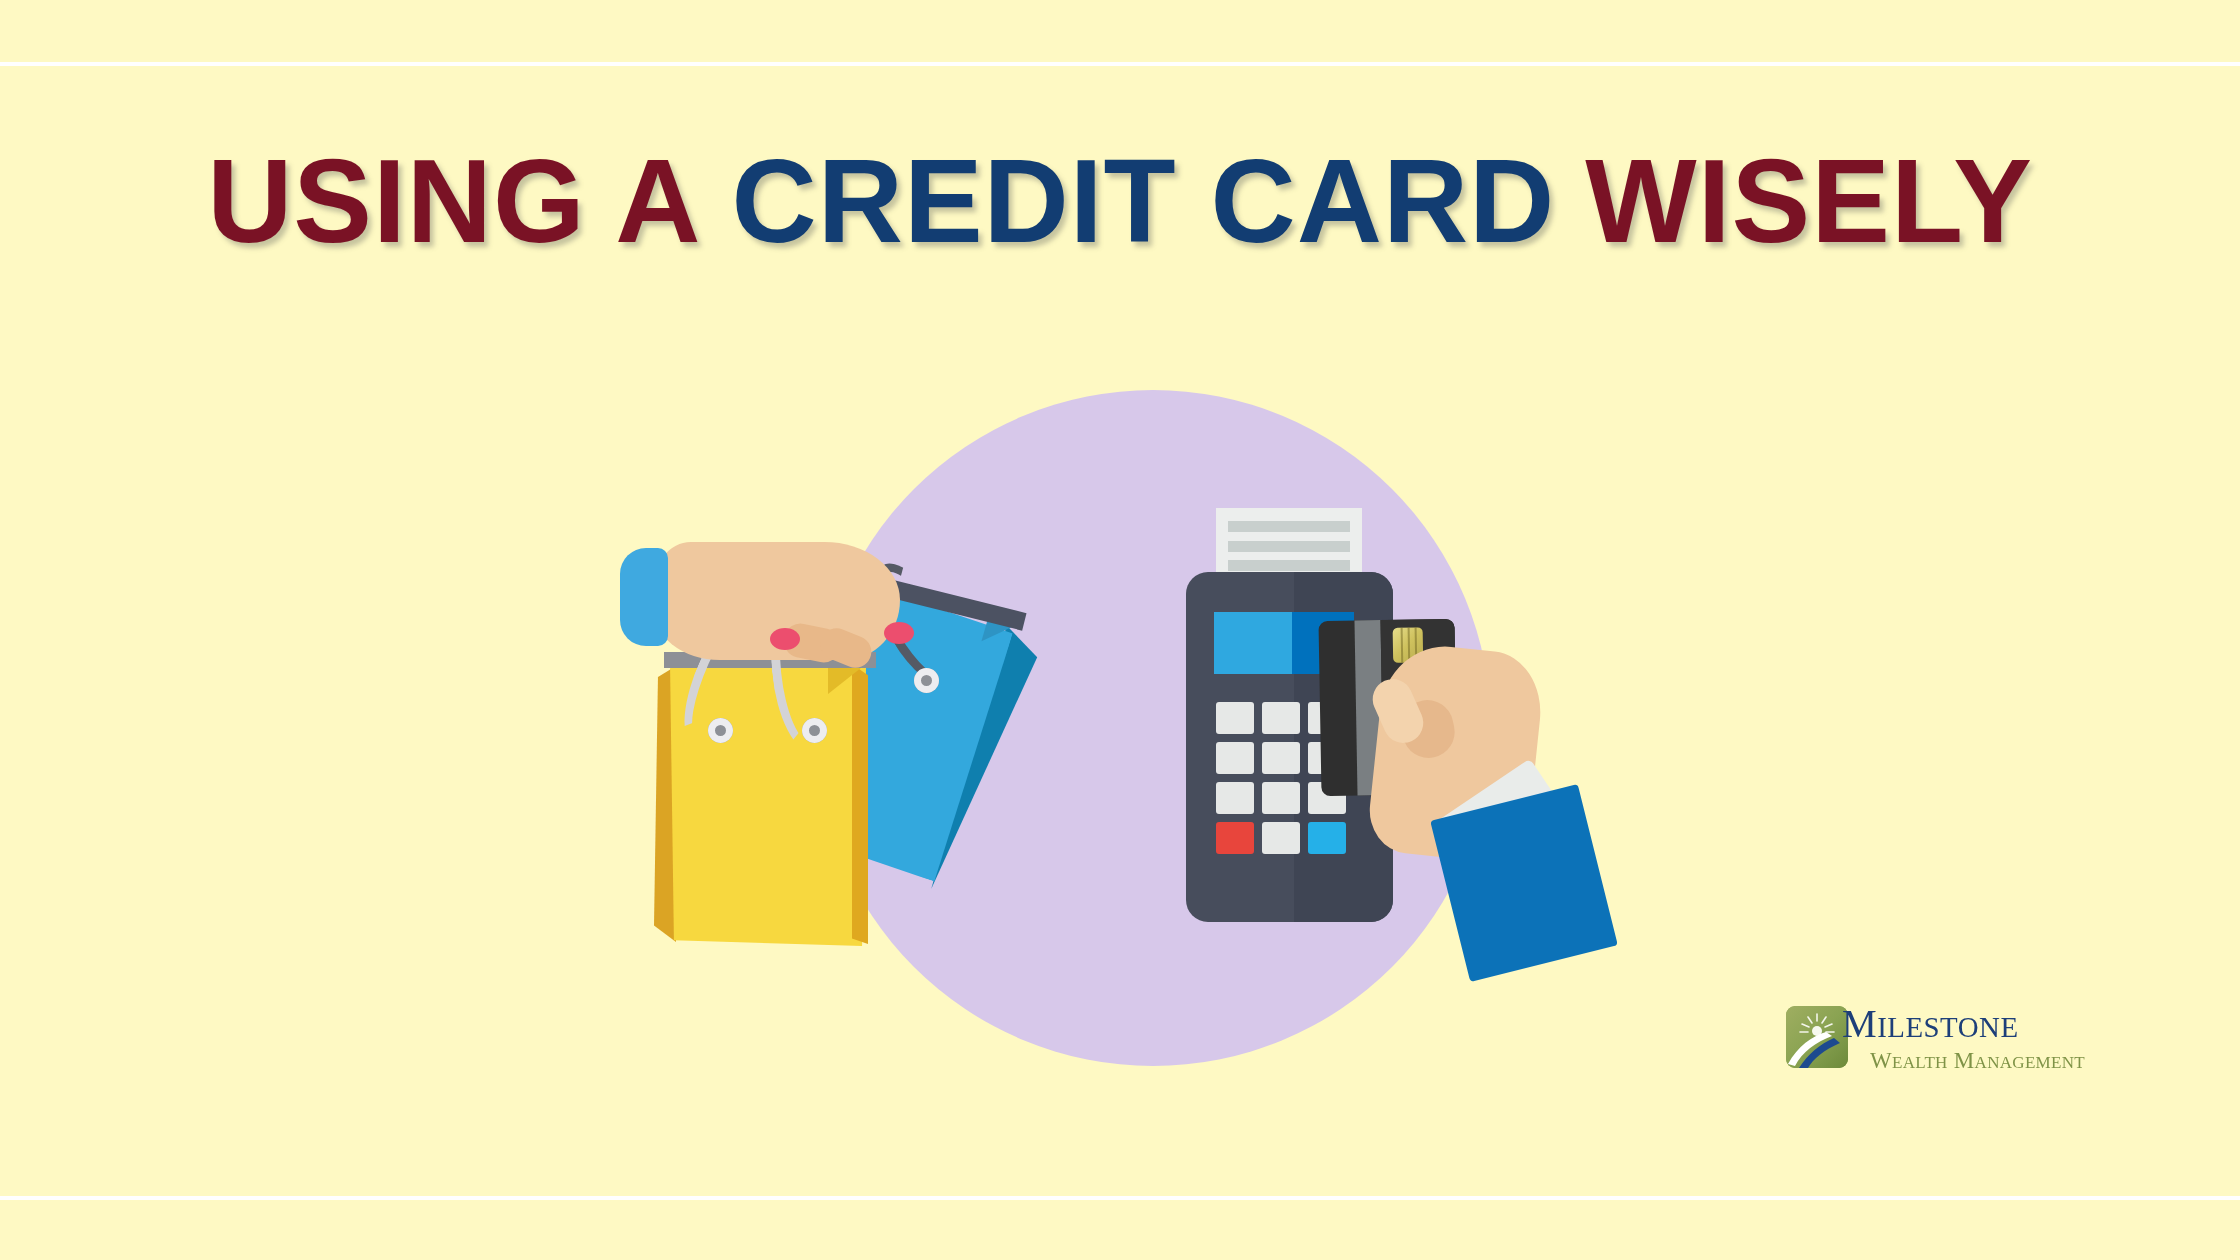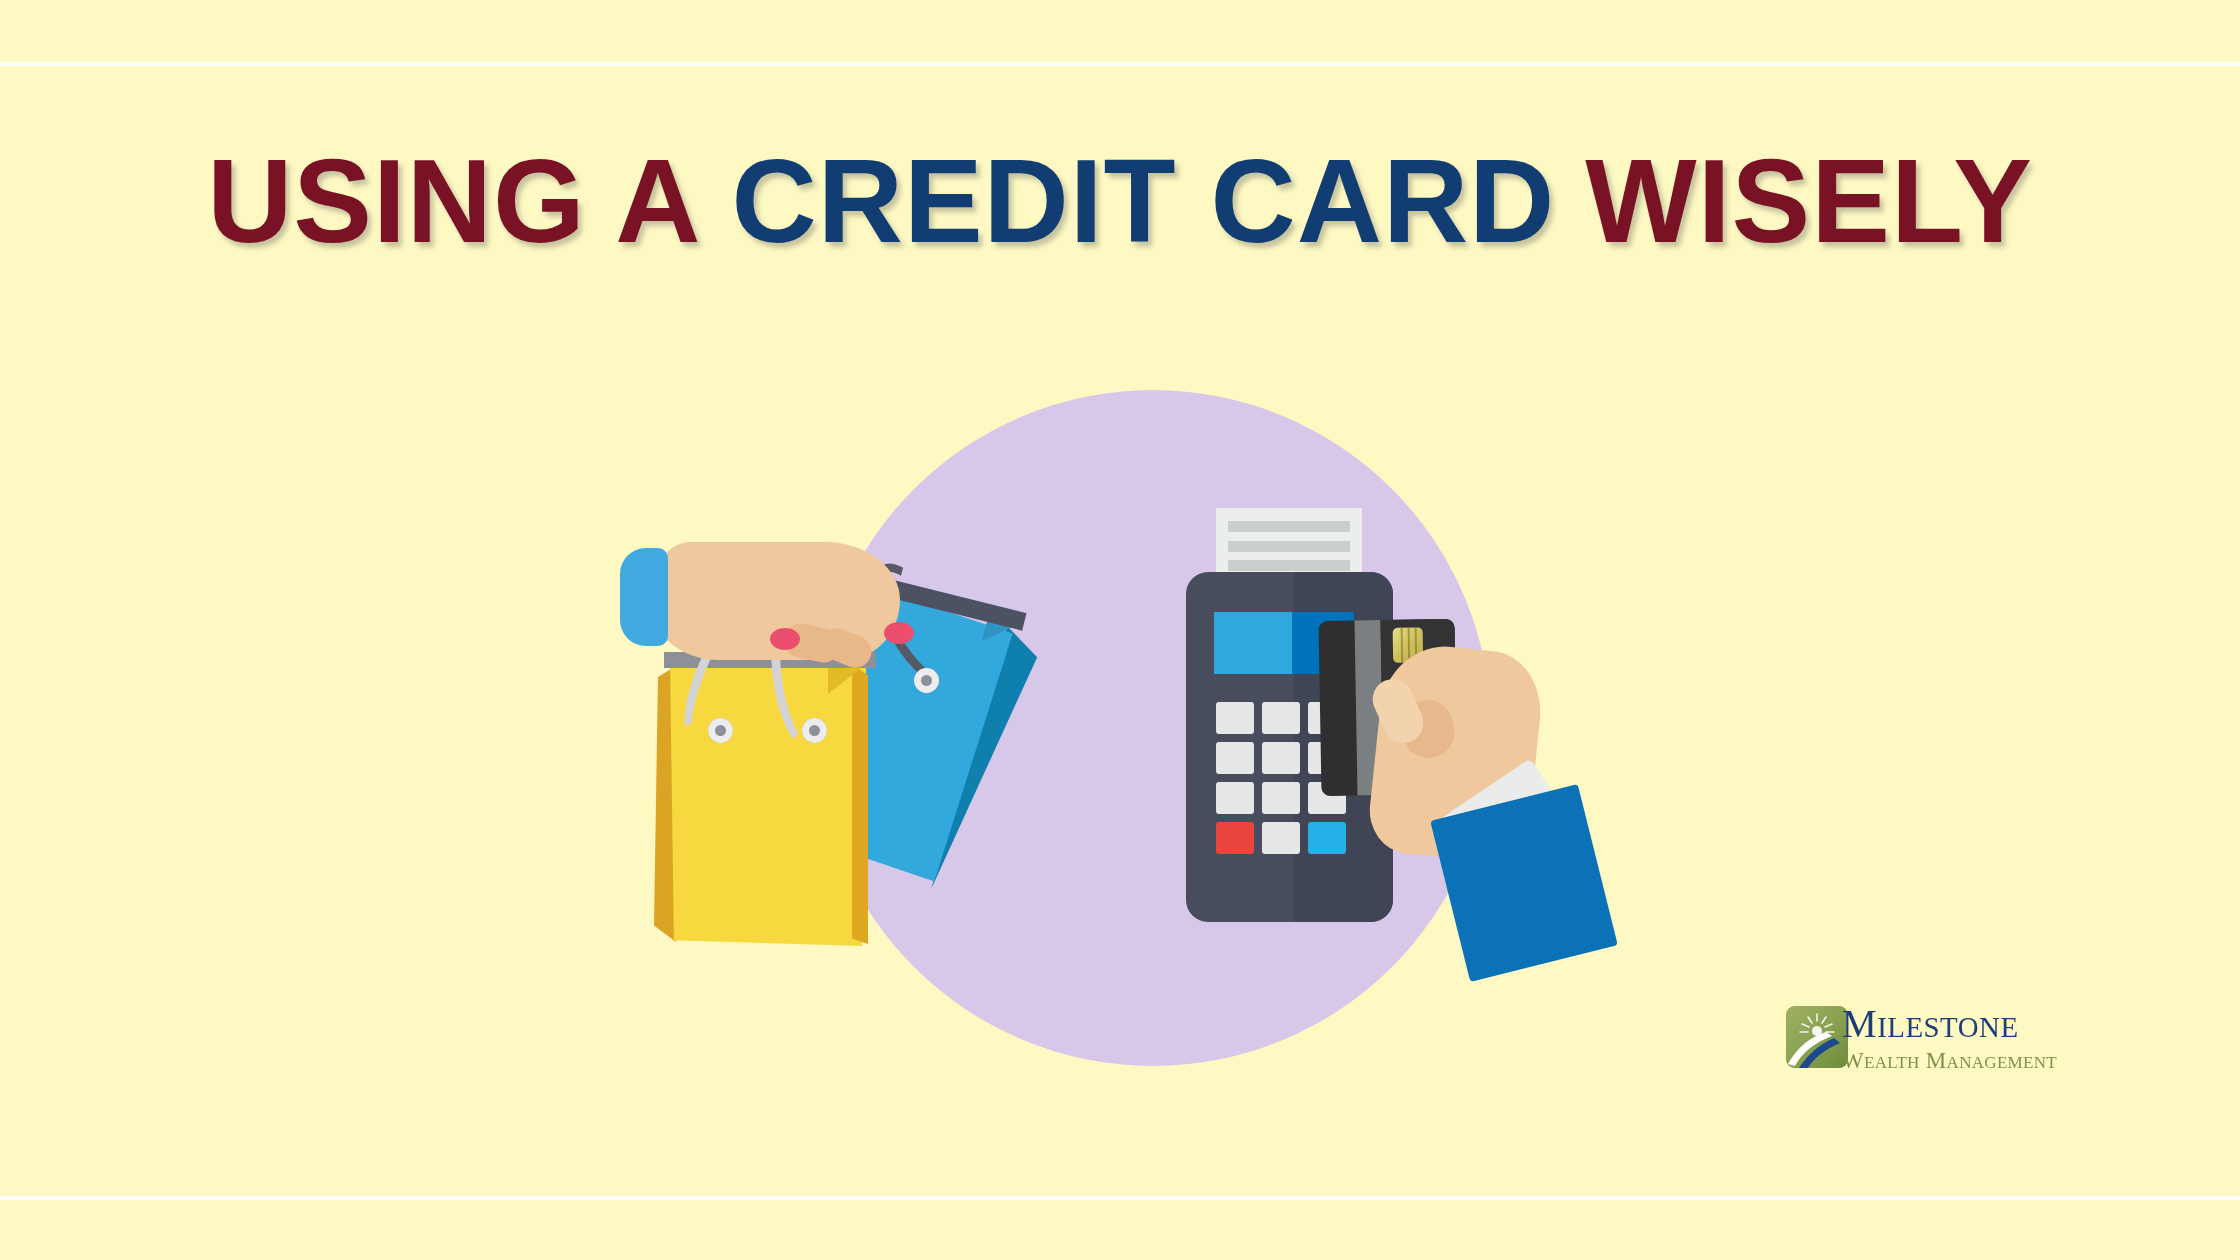--- a/index.html
+++ b/index.html
@@ -406,20 +406,21 @@
     white-space: nowrap;
   }
   .logo-tag {
     font-family: "Liberation Serif", serif;
     font-size: 23px;
     color: #7f9347;
     letter-spacing: 0.3px;
     line-height: 1;
     margin-top: 6px;
     white-space: nowrap;
+    margin-left: 28px;
   }
   .sc { font-size: 0.74em; }
 </style>
 </head>
 <body>
 
 <div class="stage">
 
   <div class="rule top"></div>
   <div class="rule bottom"></div>

